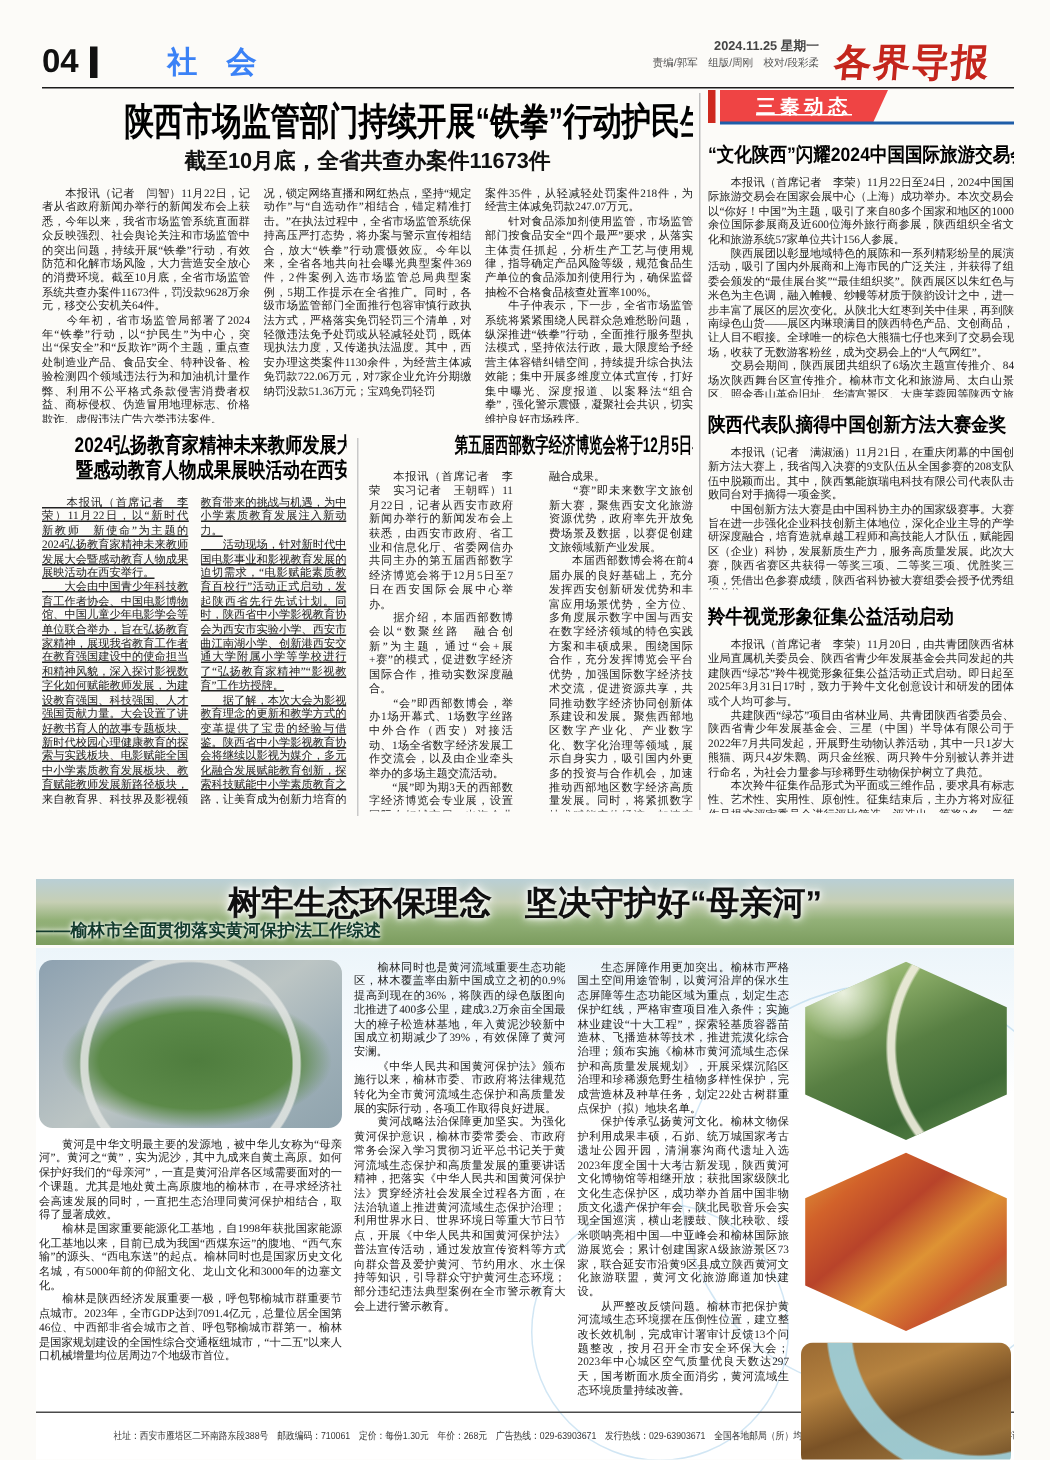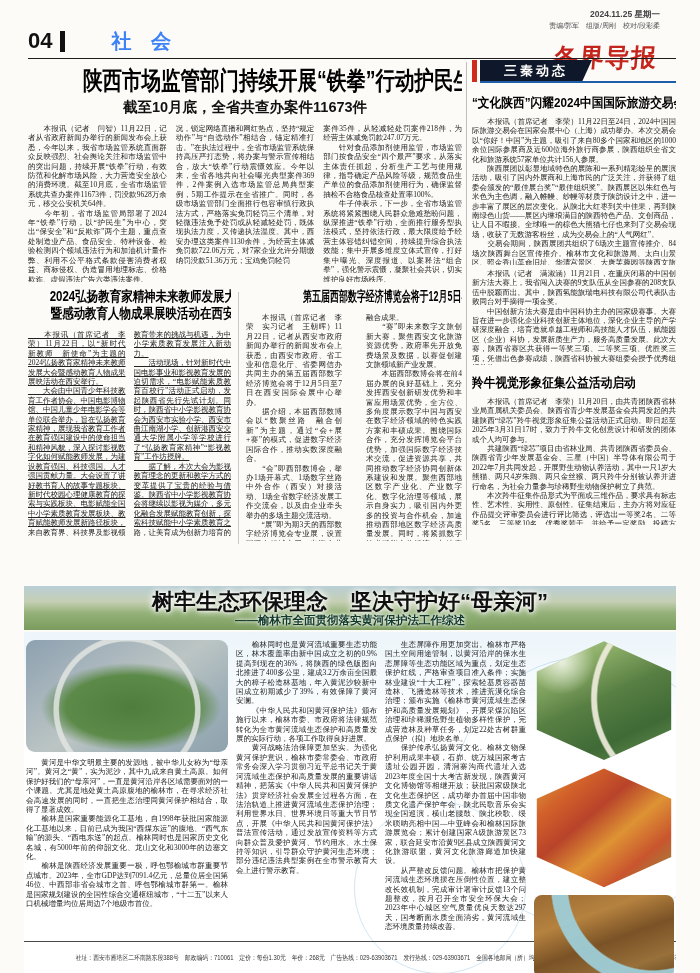--- a/index.html
+++ b/index.html
@@ -4,21 +4,21 @@
 <style>
   html,body{margin:0;padding:0;}
   body{width:700px;height:973px;position:relative;background:#fcfbf8;color:#1a1a1a;
        font-family:"Liberation Serif",serif;overflow:hidden;}
   
   .page-header{position:absolute;top:26px;left:28px;right:40px;height:30px;display:flex;justify-content:space-between;align-items:center;}
   .ph-left{display:flex;align-items:center;gap:8px;}
   .page-no{font:bold 22px "Liberation Sans",sans-serif;color:#111;}
   .ph-bar{width:5px;height:21px;background:#111;}
   .section-name{font:bold 20px "Liberation Sans",sans-serif;letter-spacing:7px;color:#3b82f6;margin-left:38px;}
-  .ph-right{display:flex;align-items:center;gap:10px;flex-direction:column;}
+  .ph-right{display:flex;gap:10px;}
   .ph-meta{text-align:right;line-height:1.45;}
   .ph-date{font:bold 8.5px "Liberation Sans",sans-serif;color:#444;}
   .ph-credits{font:7px "Liberation Sans",sans-serif;color:#555;}
   .masthead{font-family:"DejaVu Serif",serif;font-weight:bold;font-size:25px;color:#c4261d;
             transform:skewX(-5deg);letter-spacing:1px;}
   .header-rule{position:absolute;top:58px;left:28px;right:24px;border-top:1.6px solid #1c1c1c;}
   
   .bodycol{font-size:7.5px;line-height:9.4px;text-align:justify;white-space:pre-line;overflow:hidden;color:#222;}
   .condense{display:inline-block;white-space:nowrap;transform-origin:50% 50%;}
   
@@ -39,35 +39,35 @@
   .edu-body .bodycol{flex:1;text-decoration:underline;}
   .expo-title{text-align:center;overflow:hidden;font:bold 14px "Liberation Sans",sans-serif;color:#000;}
   .expo-title .condense{transform:scaleX(.64);}
   .expo-body{display:flex;gap:24px;height:228px;margin-top:7px;}
   .expo-body .bodycol{flex:1;}
   
   .sb-divider{position:absolute;left:466px;top:62px;width:1px;height:478px;background:#bfbfbf;}
   .sidebar{position:absolute;left:472px;top:60px;width:204px;height:482px;overflow:hidden;}
   .sb-header{position:relative;height:22px;margin-bottom:12px;}
   .sb-red{position:absolute;left:0;top:0;width:5px;height:22px;background:#ce2a1f;}
-  .sb-blue{position:absolute;left:8px;top:0;width:112px;height:22px;background:#0f172a;color:#fff;
+  .sb-blue{position:absolute;left:8px;top:0;width:112px;height:22px;background:#ef4444;color:#fff;
            font:bold 13px "Liberation Sans",sans-serif;text-align:center;line-height:22px;letter-spacing:3px;
-           clip-path:polygon(0 0,100% 0,91% 100%,0 100%);}
+           clip-path:polygon(0 0,100% 0,91% 100%,0 100%);text-decoration:underline;}
   .sb-line{position:absolute;left:8px;right:0;bottom:-1px;height:1.6px;background:#1e5da8;}
   .sb-title{font:bold 13px "Liberation Sans",sans-serif;color:#000;overflow:hidden;margin:9px 0 5px 0;}
   .sb-title .condense{transform-origin:0 50%;transform:scaleX(.9);}
   .sb-body{margin-bottom:4px;}
   
   .feature{position:absolute;left:24px;top:547px;width:652px;margin-top:39px;}
   .banner{position:relative;height:44px;overflow:hidden;
           background:linear-gradient(180deg,#b9cfd6 0%,#c6cfb4 35%,#93b178 62%,#7b9c5e 100%);}
   .banner-title{position:absolute;top:1px;left:0;right:0;text-align:center;
           font:bold 22px "Liberation Sans",sans-serif;color:#101010;
           text-shadow:0 0 3px #fff,0 0 6px #fff,0 0 9px rgba(255,255,255,.8);}
-  .banner-sub{position:absolute;top:27px;left:0;right:0;text-align:center;
+  .banner-sub{position:absolute;top:27px;left:0;right:0;text-align:left;
           font:bold 11.5px "Liberation Sans",sans-serif;color:#123a2c;
           text-shadow:0 0 3px #fff,0 0 5px #fff;}
   .feature-body{position:relative;height:346px;margin-top:2px;overflow:hidden;
           background:linear-gradient(180deg,#ecf5fa 0%,#ffffff 28%);
           display:flex;gap:8px;padding:8px 2px 0 2px;box-sizing:border-box;}
   .circle{position:absolute;border:1px solid rgba(135,190,225,.38);border-radius:50%;}
   .c1{width:270px;height:270px;right:-50px;top:24px;}
   .c2{width:170px;height:170px;right:150px;top:170px;}
   .fcol{position:relative;z-index:1;}
   .fcol1{width:202px;}
@@ -175,20 +175,23 @@
   <div class="sb-article">
     <div class="sb-title">
       <span class="condense">“文化陕西”闪耀2024中国国际旅游交易会</span>
     </div>
     <div class="bodycol sb-body" style="height:148px;">　　本报讯（首席记者　李荣）11月22日至24日，2024中国国际旅游交易会在国家会展中心（上海）成功举办。本次交易会以“你好！中国”为主题，吸引了来自80多个国家和地区的1000余位国际参展商及近600位海外旅行商参展，陕西组织全省文化和旅游系统57家单位共计156人参展。
 　　陕西展团以彰显地域特色的展陈和一系列精彩纷呈的展演活动，吸引了国内外展商和上海市民的广泛关注，并获得了组委会颁发的“最佳展台奖”“最佳组织奖”。陕西展区以朱红色与米色为主色调，融入帷幔、纱幔等材质于陕韵设计之中，进一步丰富了展区的层次变化。从陕北大红枣到关中佳果，再到陕南绿色山货——展区内琳琅满目的陕西特色产品、文创商品，让人目不暇接。全球唯一的棕色大熊猫七仔也来到了交易会现场，收获了无数游客粉丝，成为交易会上的“人气网红”。
 　　交易会期间，陕西展团共组织了6场次主题宣传推介、84场次陕西舞台区宣传推介。榆林市文化和旅游局、太白山景区、照金香山革命旧址、华清宫景区、大唐芙蓉园等陕西文旅机构充分利用这一国际交流舞台，展示自己独特的资源禀赋，推介相关文旅产品。茯茶文化、秦腔文化、西凤酒文化、黄土之恋等企业，以及西安海外、康辉、友联等旅行社也抢抓参展机会，与国内外采购商同仁充分对接，谋求合作机会。</div>
   </div>
 
   <div class="sb-article">
+    <div class="sb-title">
+      <span class="condense">陕西代表队摘得中国创新方法大赛金奖</span>
+    </div>
     <div class="bodycol sb-body" style="height:96px;">　　本报讯（记者　满淑涵）11月21日，在重庆闭幕的中国创新方法大赛上，我省闯入决赛的9支队伍从全国参赛的208支队伍中脱颖而出。其中，陕西氢能旗瑞电科技有限公司代表队击败同台对手摘得一项金奖。
 　　中国创新方法大赛是由中国科协主办的国家级赛事。大赛旨在进一步强化企业科技创新主体地位，深化企业主导的产学研深度融合，培育造就卓越工程师和高技能人才队伍，赋能园区（企业）科协，发展新质生产力，服务高质量发展。此次大赛，陕西省赛区共获得一等奖三项、二等奖三项、优胜奖三项，凭借出色参赛成绩，陕西省科协被大赛组委会授予优秀组织单位。</div>
   </div>
 
   <div class="sb-article">
     <div class="sb-title">
       <span class="condense">羚牛视觉形象征集公益活动启动</span>
     </div>
     <div class="bodycol sb-body" style="height:128px;">　　本报讯（首席记者　李荣）11月20日，由共青团陕西省林业局直属机关委员会、陕西省青少年发展基金会共同发起的共建陕西“绿芯”羚牛视觉形象征集公益活动正式启动。即日起至2025年3月31日17时，致力于羚牛文化创意设计和研发的团体或个人均可参与。
 　　共建陕西“绿芯”项目由省林业局、共青团陕西省委员会、陕西省青少年发展基金会、三星（中国）半导体有限公司于2022年7月共同发起，开展野生动物认养活动，其中一只1岁大熊猫、两只4岁朱鹮、两只金丝猴、两只羚牛分别被认养并进行命名，为社会力量参与珍稀野生动物保护树立了典范。

